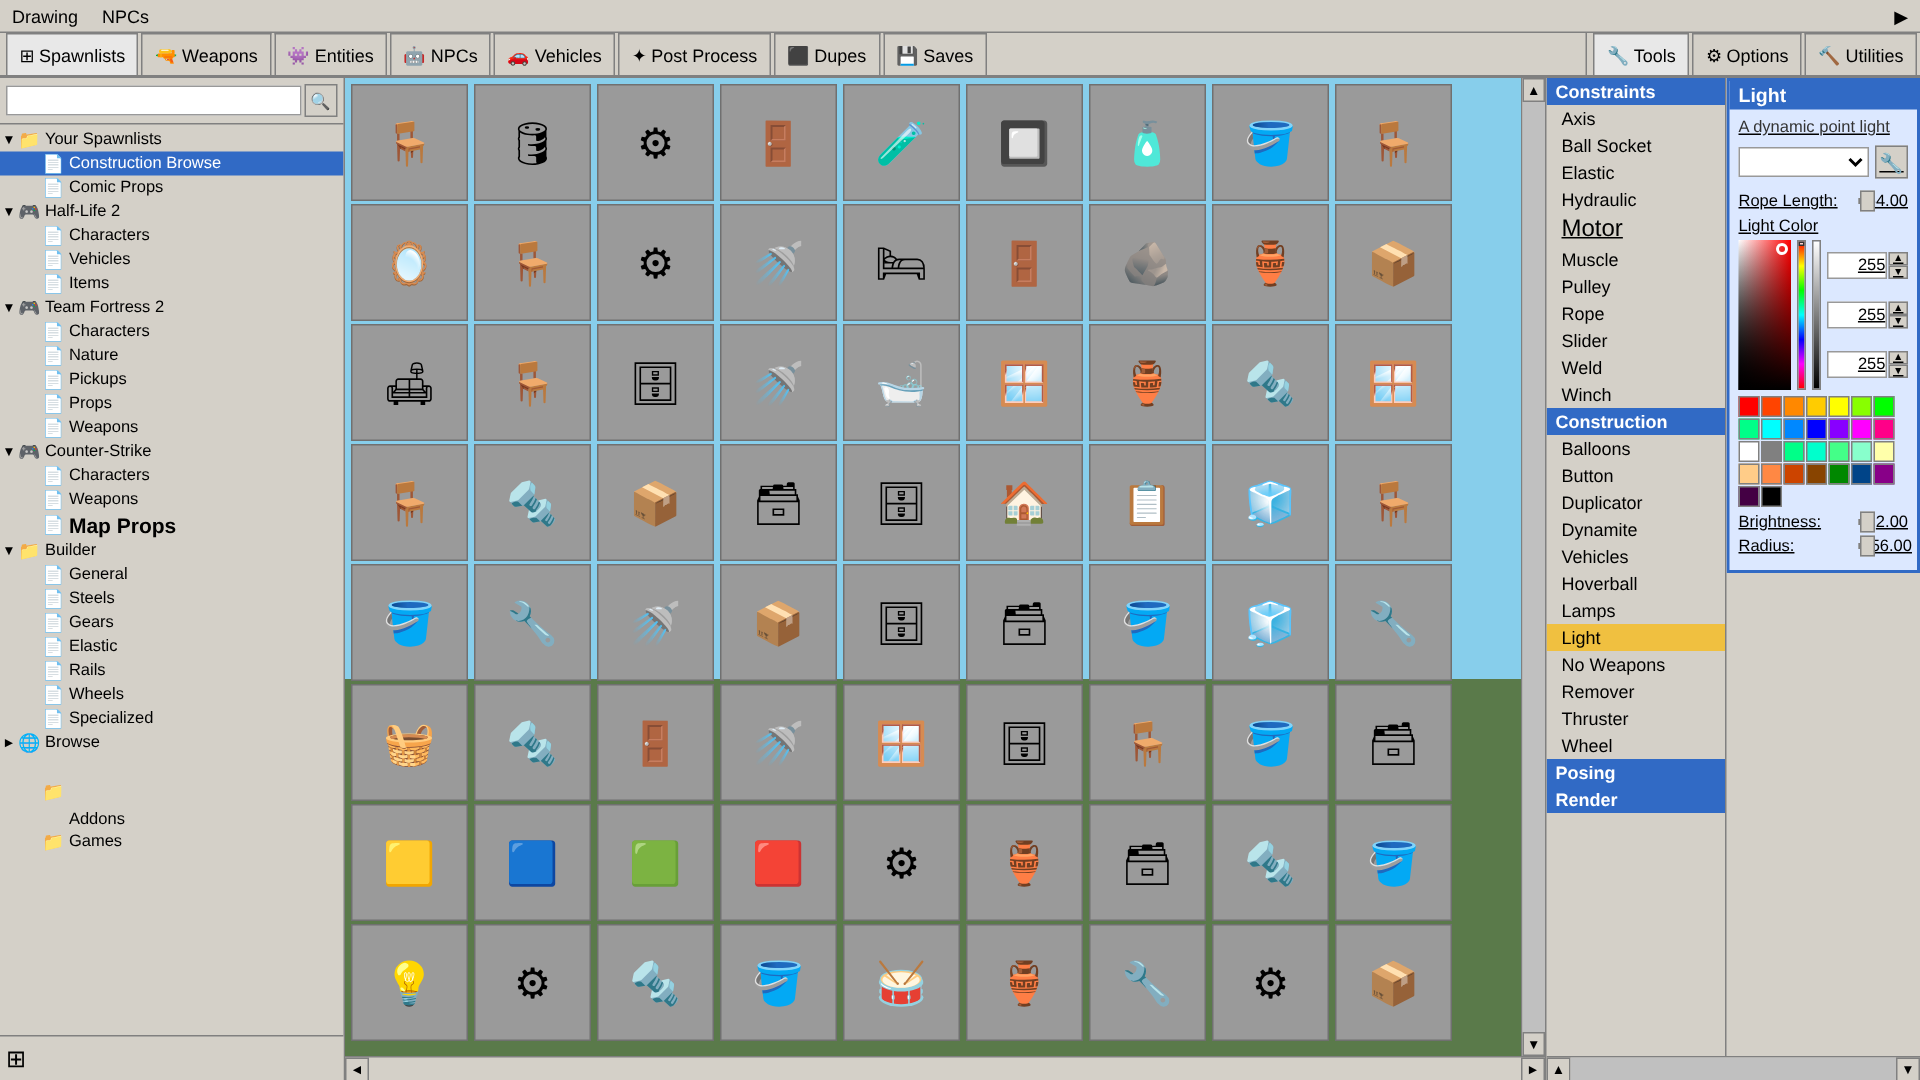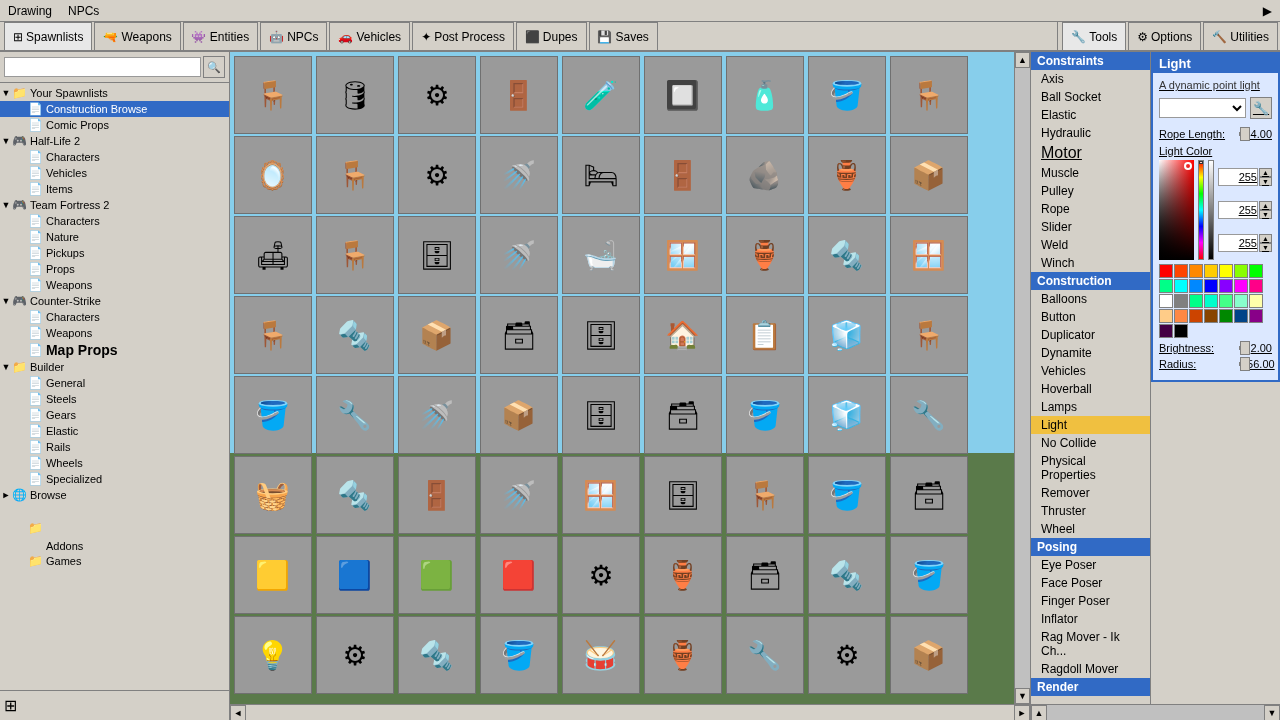--- a/index.html
+++ b/index.html
@@ -566,35 +566,26 @@
           <div class="section-header">Construction</div>
           <div id="construction-items">
               <div style="padding: 2px 10px; cursor: pointer; font-size: 12px;">Balloons</div>
               <div style="padding: 2px 10px; cursor: pointer; font-size: 12px;">Button</div>
               <div style="padding: 2px 10px; cursor: pointer; font-size: 12px;">Duplicator</div>
               <div style="padding: 2px 10px; cursor: pointer; font-size: 12px;">Dynamite</div>
               <div style="padding: 2px 10px; cursor: pointer; font-size: 12px;">Vehicles</div>
               <div style="padding: 2px 10px; cursor: pointer; font-size: 12px;">Hoverball</div>
               <div style="padding: 2px 10px; cursor: pointer; font-size: 12px;">Lamps</div>
               <div style="padding: 2px 10px; cursor: pointer; font-size: 12px; background: rgb(240, 192, 64);">Light</div>
-              <div style="padding: 2px 10px; cursor: pointer; font-size: 12px;">No Collide</div>
-              <div style="padding: 2px 10px; cursor: pointer; font-size: 12px;">Physical Properties</div>
+              <div style="padding: 2px 10px; cursor: pointer; font-size: 12px;">No Weapons</div>
               <div style="padding: 2px 10px; cursor: pointer; font-size: 12px;">Remover</div>
               <div style="padding: 2px 10px; cursor: pointer; font-size: 12px;">Thruster</div>
               <div style="padding: 2px 10px; cursor: pointer; font-size: 12px;">Wheel</div>
             </div>
           <div class="section-header">Posing</div>
-          <div id="posing-items">
-              <div style="padding: 2px 10px; cursor: pointer; font-size: 12px;">Eye Poser</div>
-              <div style="padding: 2px 10px; cursor: pointer; font-size: 12px;">Face Poser</div>
-              <div style="padding: 2px 10px; cursor: pointer; font-size: 12px;">Finger Poser</div>
-              <div style="padding: 2px 10px; cursor: pointer; font-size: 12px;">Inflator</div>
-              <div style="padding: 2px 10px; cursor: pointer; font-size: 12px;">Rag Mover - Ik Ch...</div>
-              <div style="padding: 2px 10px; cursor: pointer; font-size: 12px;">Ragdoll Mover</div>
-            </div>
           <div class="section-header">Render</div>
         </div>
 
         <div style="flex:1;overflow-y:auto;">
           <div id="light-panel" style="background:#dce8ff;border:2px solid #316ac5;">
             <div id="light-header" style="background:#316ac5;color:white;padding:2px 6px;font-size:13px;font-weight:bold;">Light</div>
             <div style="padding:6px;text-decoration:underline;">
               <div class="light-desc">A dynamic point light</div>
               <div class="light-preset-row">
                 <select class="preset-dropdown" style="flex:1;height:20px;border:1px solid #999;background:white;font-size:11px;">

